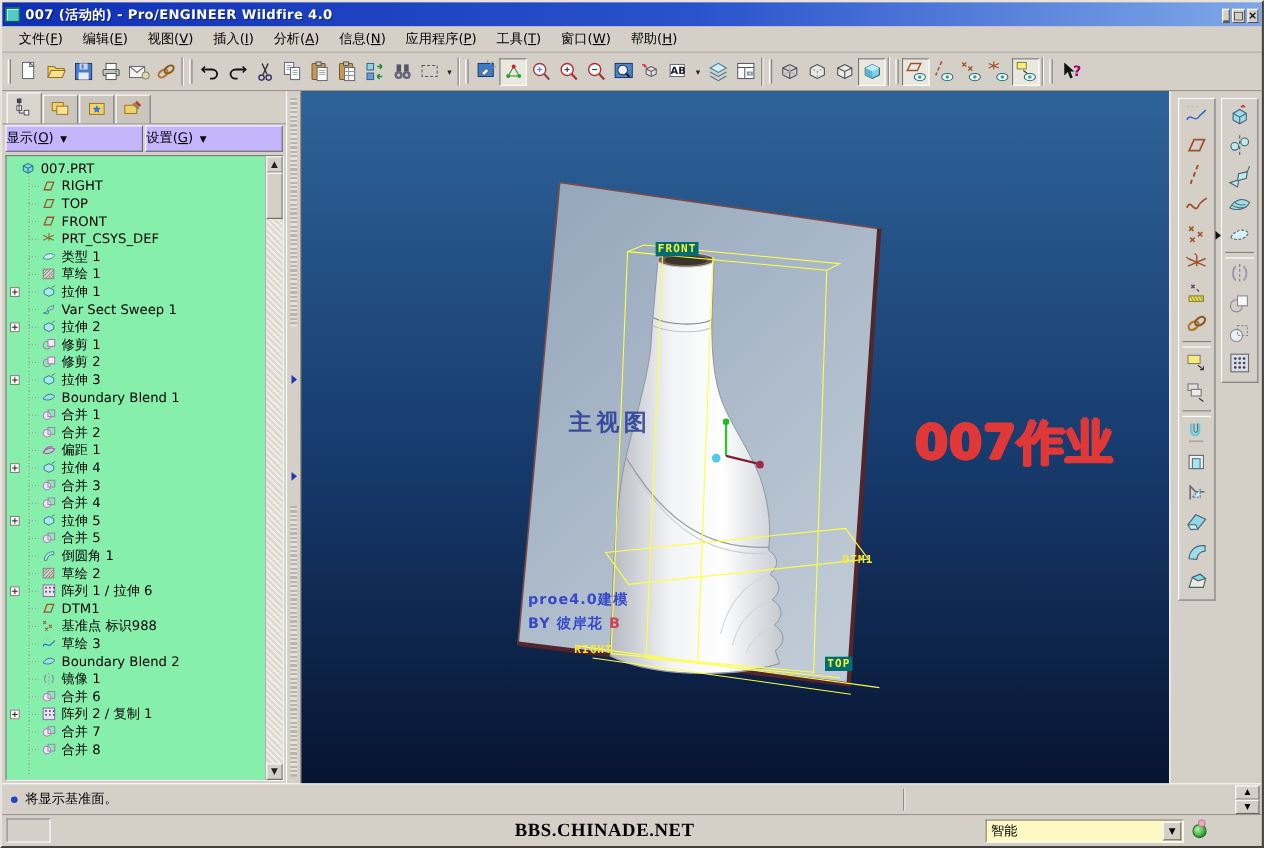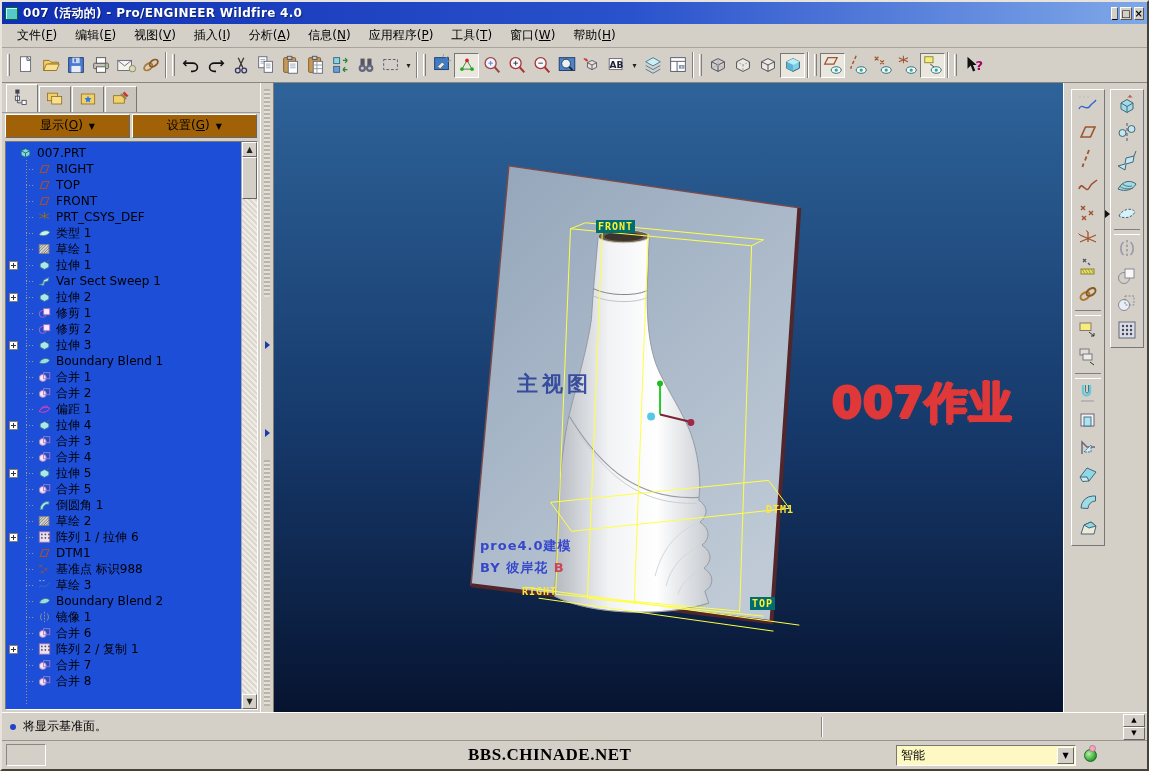--- a/index.html
+++ b/index.html
@@ -37,25 +37,25 @@
   
   .workarea{flex:1;display:flex;min-height:0;}
   
   .navigator{width:258px;flex:0 0 258px;display:flex;flex-direction:column;background:#d4d0c8;min-height:0;}
   .nav-tabs{height:30px;flex:0 0 30px;display:flex;align-items:flex-end;padding:2px 0 0 4px;border-bottom:1px solid #999;}
   .nav-tab{width:32px;height:26px;border:1px solid;border-color:#fff #777 #777 #fff;background:#cac6be;
     margin-right:1px;padding:2px;border-bottom:none;}
   .nav-tab.active{background:#d9d5cd;height:28px;}
   .nav-tab .icon{width:22px;height:20px;display:block;margin:0 auto;}
   .nav-btns{height:26px;flex:0 0 26px;display:flex;padding:1px 2px;}
-  .nav-btn{flex:1;margin:0 1px;background:#a16207;border:1px solid;border-color:#fff #666 #666 #fff;
-    font-size:12px;text-align:center;line-height:21px;white-space:nowrap;}
+  .nav-btn{flex:1;margin:0 1px;background:#c4b5fd;border:1px solid;border-color:#fff #666 #666 #fff;
+    font-size:12px;line-height:21px;white-space:nowrap;}
   .nav-btn .dd{font-size:8px;margin-left:6px;}
   .tree-box{flex:1;margin:2px 2px 2px 3px;border:1px solid;border-color:#777 #fff #fff #777;
-    background:#1d4ed8;display:flex;min-height:0;position:relative;overflow:hidden;}
+    background:#86efac;display:flex;min-height:0;position:relative;overflow:hidden;}
   .tree{flex:1;position:relative;overflow:hidden;padding-top:3px;}
   .tree-guide{position:absolute;left:20px;top:18px;bottom:4px;width:1px;
     background:repeating-linear-gradient(180deg,#9a968c 0 1px,transparent 1px 3px);}
   .tree-row{position:relative;height:16px;line-height:16px;display:flex;align-items:center;white-space:nowrap;}
   .tree-row .ticon{width:15px;height:14px;flex:0 0 15px;margin-right:4px;}
   .tree-row.root .ticon{margin-left:12px;}
   .tree-row.child .ticon{margin-left:31px;}
   .tree-row.child::before{content:"";position:absolute;left:20px;top:8px;width:9px;height:1px;
     background:repeating-linear-gradient(90deg,#9a968c 0 1px,transparent 1px 3px);}
   .tlabel{font-size:12px;}

